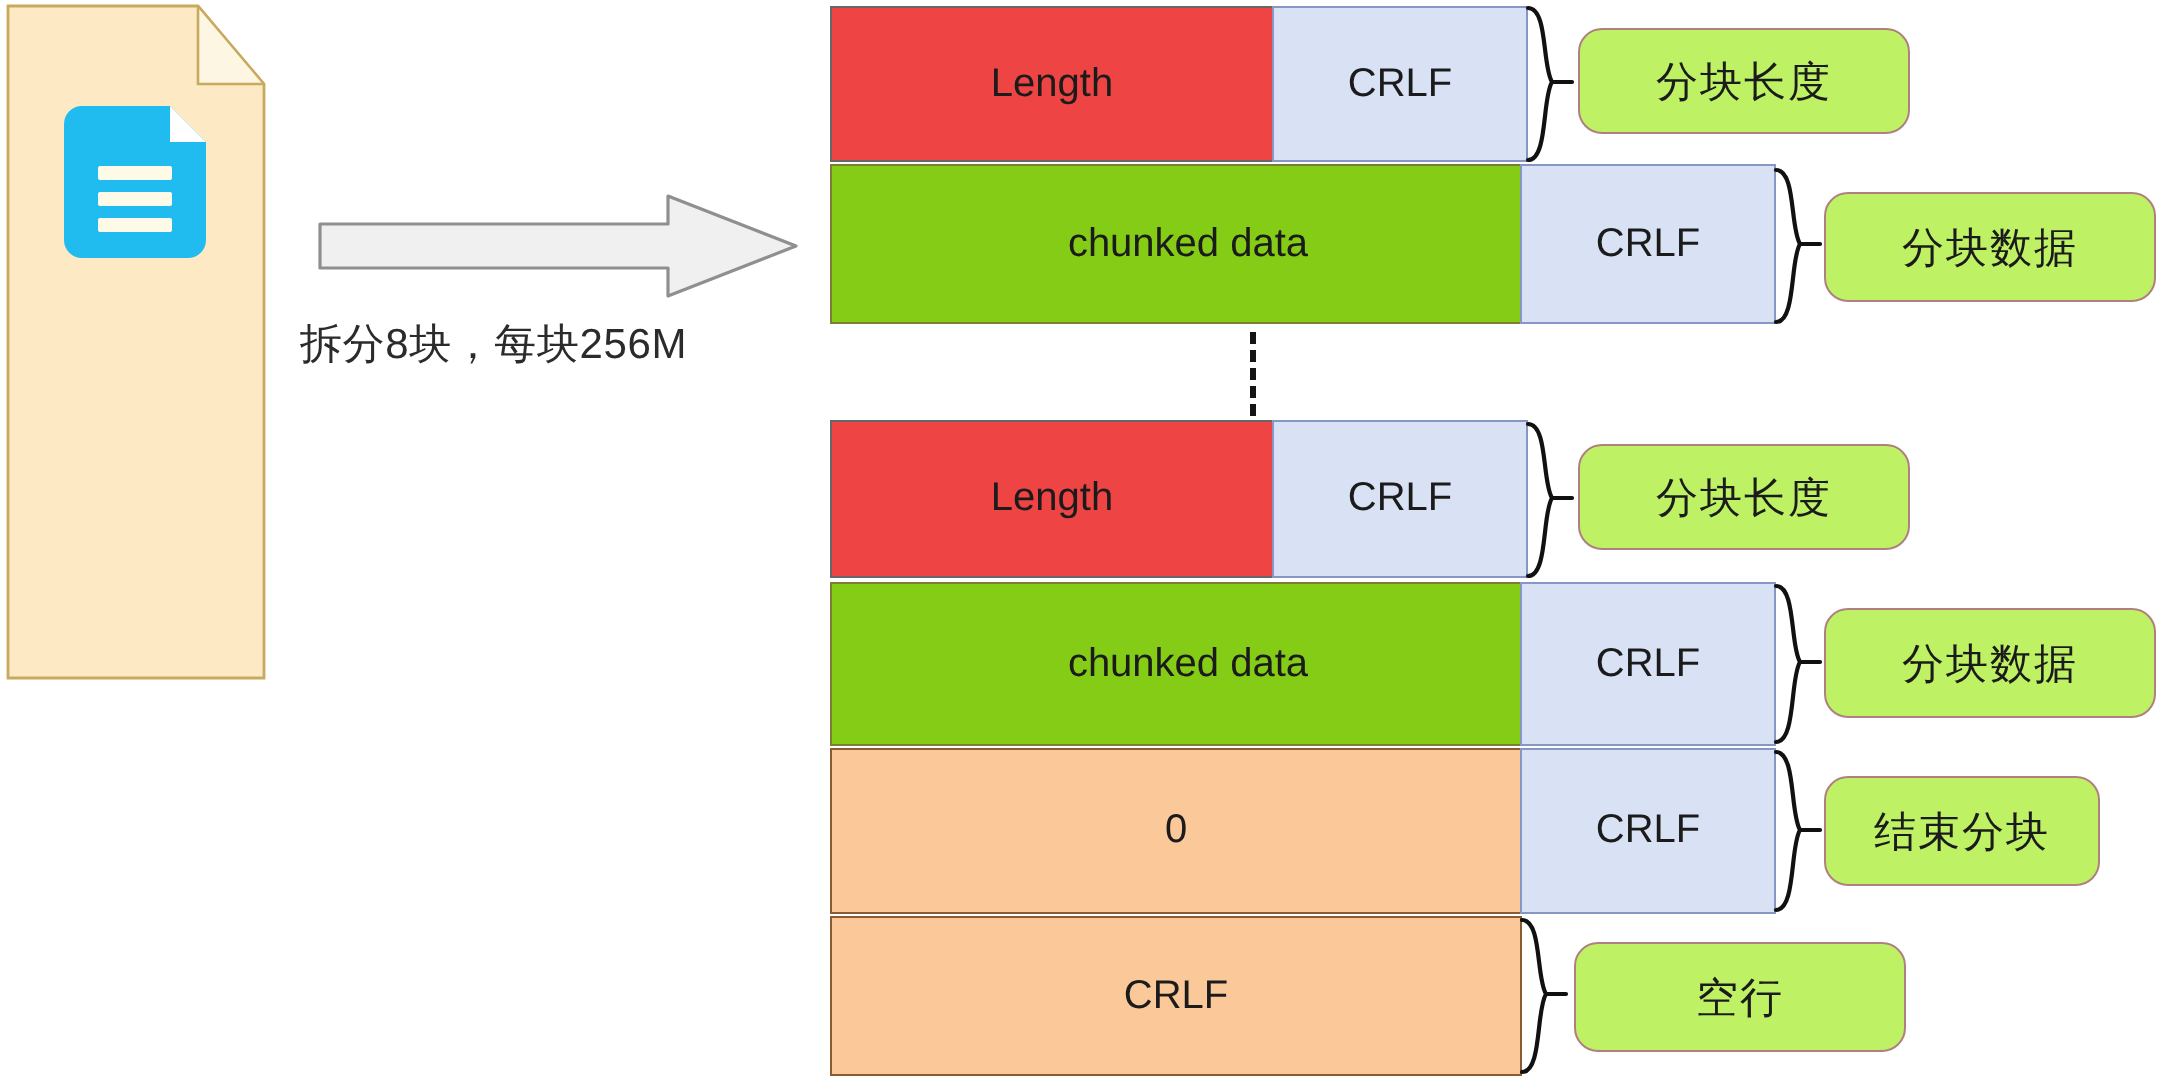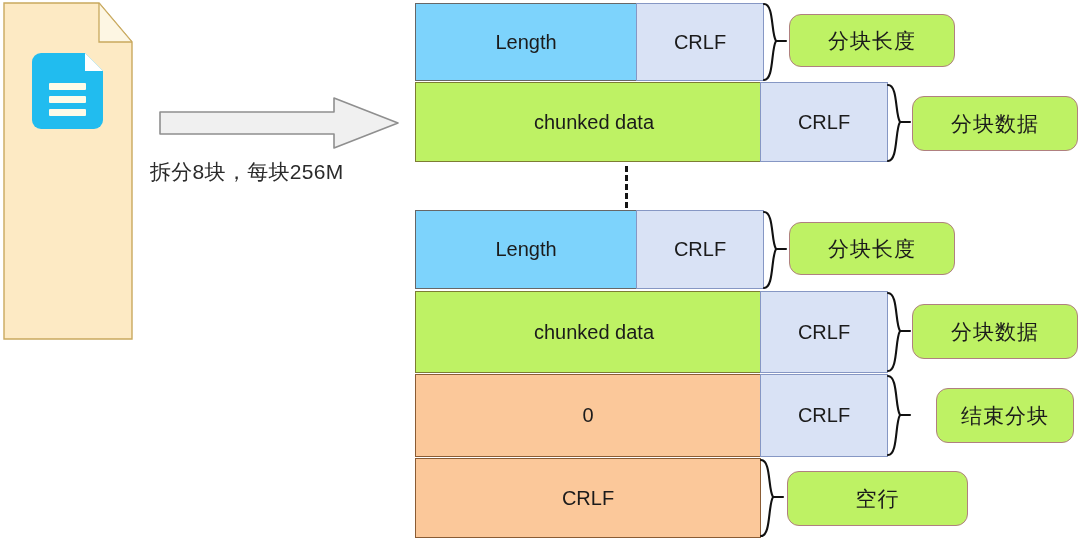--- a/index.html
+++ b/index.html
@@ -67,23 +67,23 @@
   .cell {
     position: absolute;
     box-sizing: border-box;
     border: 1.3px solid #676767;
     display: flex;
     align-items: center;
     justify-content: center;
     font-size: 20px;
     color: #1b1b1b;
   }
-  .cell.len   { background: #7dd3fc; }
+  .cell.len   { background: #ef4444; }
   .cell.crlf  { background: #d9e2f5; border-color: #8697c4; }
-  .cell.data  { background: #bef264; border-color: #7d7d33; padding-left: 12px; }
+  .cell.data  { background: #84cc16; border-color: #7d7d33; padding-left: 12px; }
   .cell.term  { background: #fbc89a; border-color: #8a5c34; }
 
   
   .tag {
     position: absolute;
     box-sizing: border-box;
     background: #bef264;
     border: 1.6px solid #b08080;
     border-radius: 12px;
     display: flex;
@@ -195,26 +195,26 @@
   <div class="cell term" style="left:415px; top:374px; width:346px; height:83px;">0</div>
   <div class="cell crlf" style="left:760px; top:374px; width:128px; height:83px;">CRLF</div>
 
   <div class="brace" style="left:887px; top:375px;">
     <svg width="26" height="81" viewBox="0 0 26 81">
       <path d="M1,1 C11,1 8,32 13,40 C8,48 11,80 1,80" fill="none" stroke="#111111" stroke-width="2.1" stroke-linecap="round"></path>
       <path d="M13,40 h10" fill="none" stroke="#111111" stroke-width="2.1" stroke-linecap="round"></path>
     </svg>
   </div>
 
-  <div class="tag" style="left:912px; top:388px; width:138px; height:55px;margin-left:24px;">结束分块</div>
+  <div class="tag" style="left:912px; top:388px; width:138px; height:55px;">结束分块</div>
 
   <div class="cell term" style="left:415px; top:458px; width:346px; height:80px;">CRLF</div>
 
   <div class="brace" style="left:760px; top:459px;">
     <svg width="26" height="78" viewBox="0 0 26 78">
       <path d="M1,1 C11,1 8,30 13,38 C8,46 11,77 1,77" fill="none" stroke="#111111" stroke-width="2.1" stroke-linecap="round"></path>
       <path d="M13,38 h10" fill="none" stroke="#111111" stroke-width="2.1" stroke-linecap="round"></path>
     </svg>
   </div>
 
-  <div class="tag" style="left:787px; top:471px; width:181px; height:55px;">空行</div>
+  <div class="tag" style="left:787px; top:471px; width:166px; height:55px;">空行</div>
 
 </div>
 
 </body></html>

